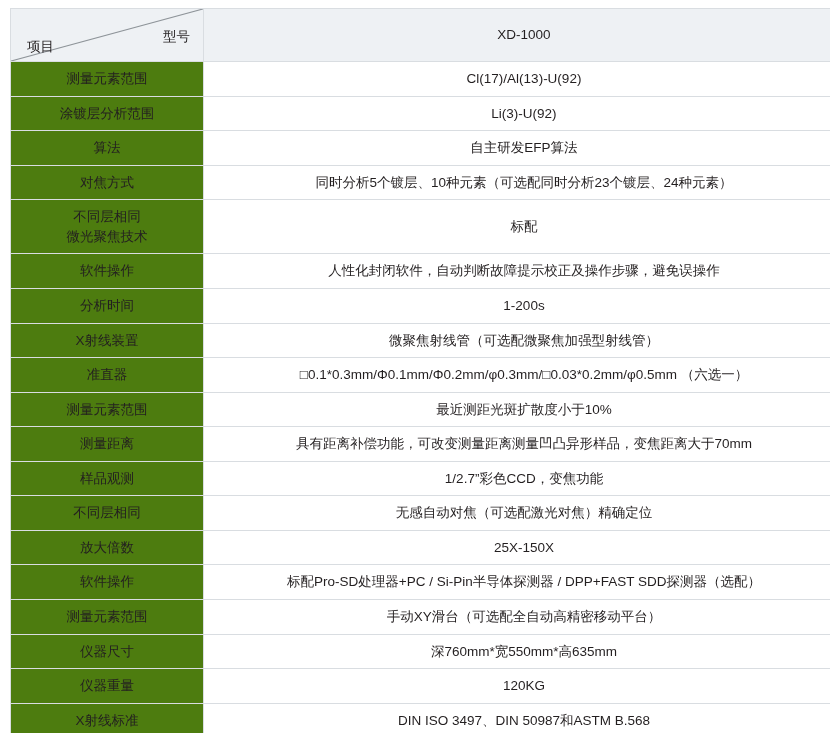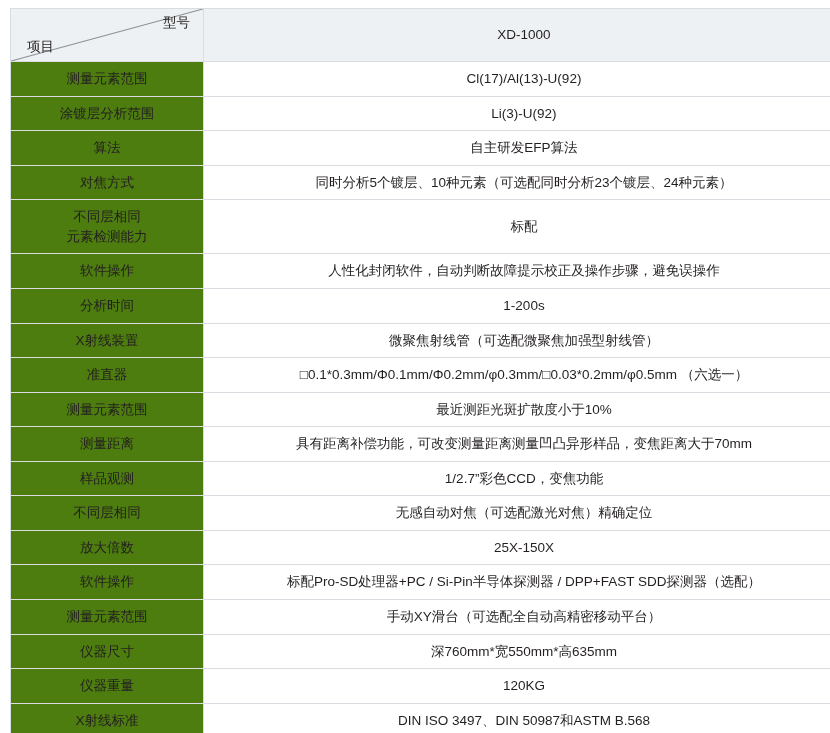--- a/index.html
+++ b/index.html
@@ -60,21 +60,21 @@
     pointer-events: none;
   }
   .corner-diag svg {
     display: block;
     width: 100%;
     height: 100%;
   }
   .corner-top {
     position: absolute;
     right: 13px;
-    top: 4px;
+    top: 18px;
     font-size: 13.5px;
     color: #231f20;
   }
   .corner-bottom {
     position: absolute;
     left: 16px;
     bottom: 4px;
     font-size: 13.5px;
     color: #231f20;
   }
@@ -127,21 +127,21 @@
 
       <tr>
         <td class="label-cell">对焦方式</td>
         <td class="value-cell">同时分析5个镀层、10种元素（可选配同时分析23个镀层、24种元素）</td>
       </tr>
 
       <tr class="row-tall">
         <td class="label-cell">
           <span class="two-line">
             <span>不同层相同</span>
-            <span>元素检测能力</span>
+            <span>微光聚焦技术</span>
           </span>
         </td>
         <td class="value-cell">标配</td>
       </tr>
 
       <tr>
         <td class="label-cell">软件操作</td>
         <td class="value-cell">人性化封闭软件，自动判断故障提示校正及操作步骤，避免误操作</td>
       </tr>
 

